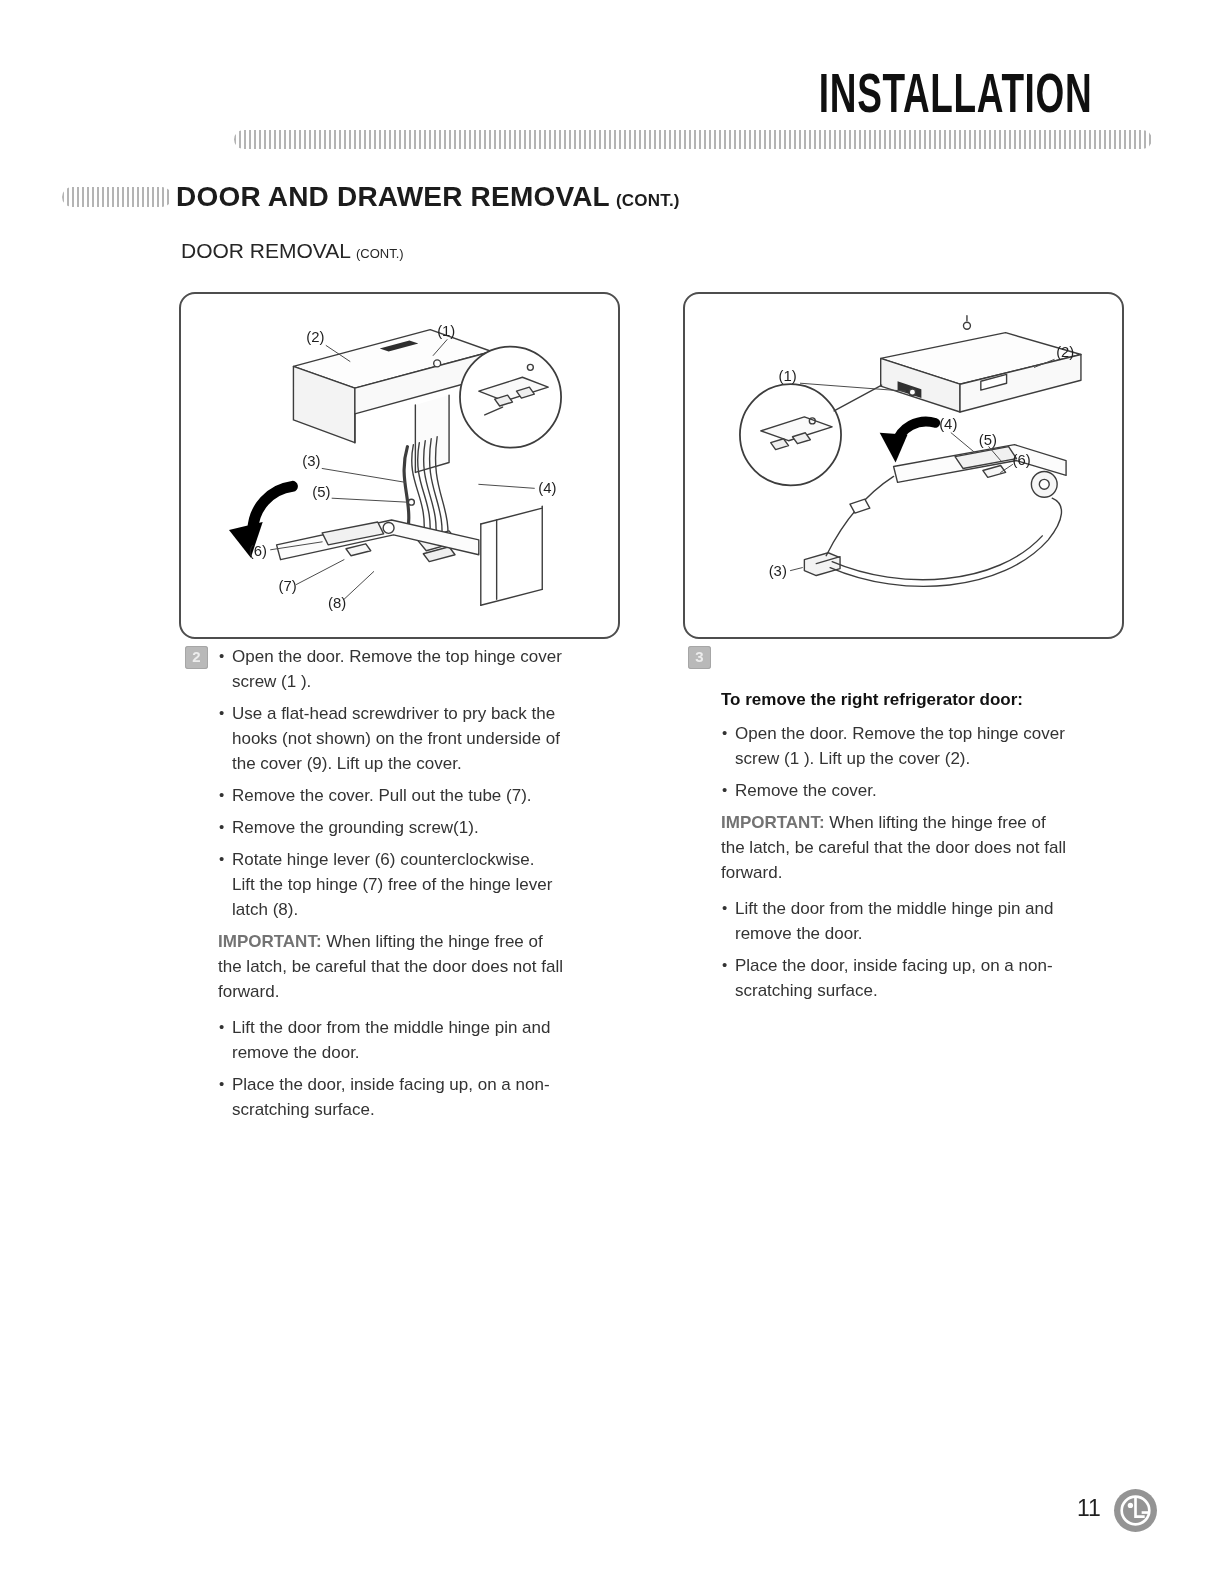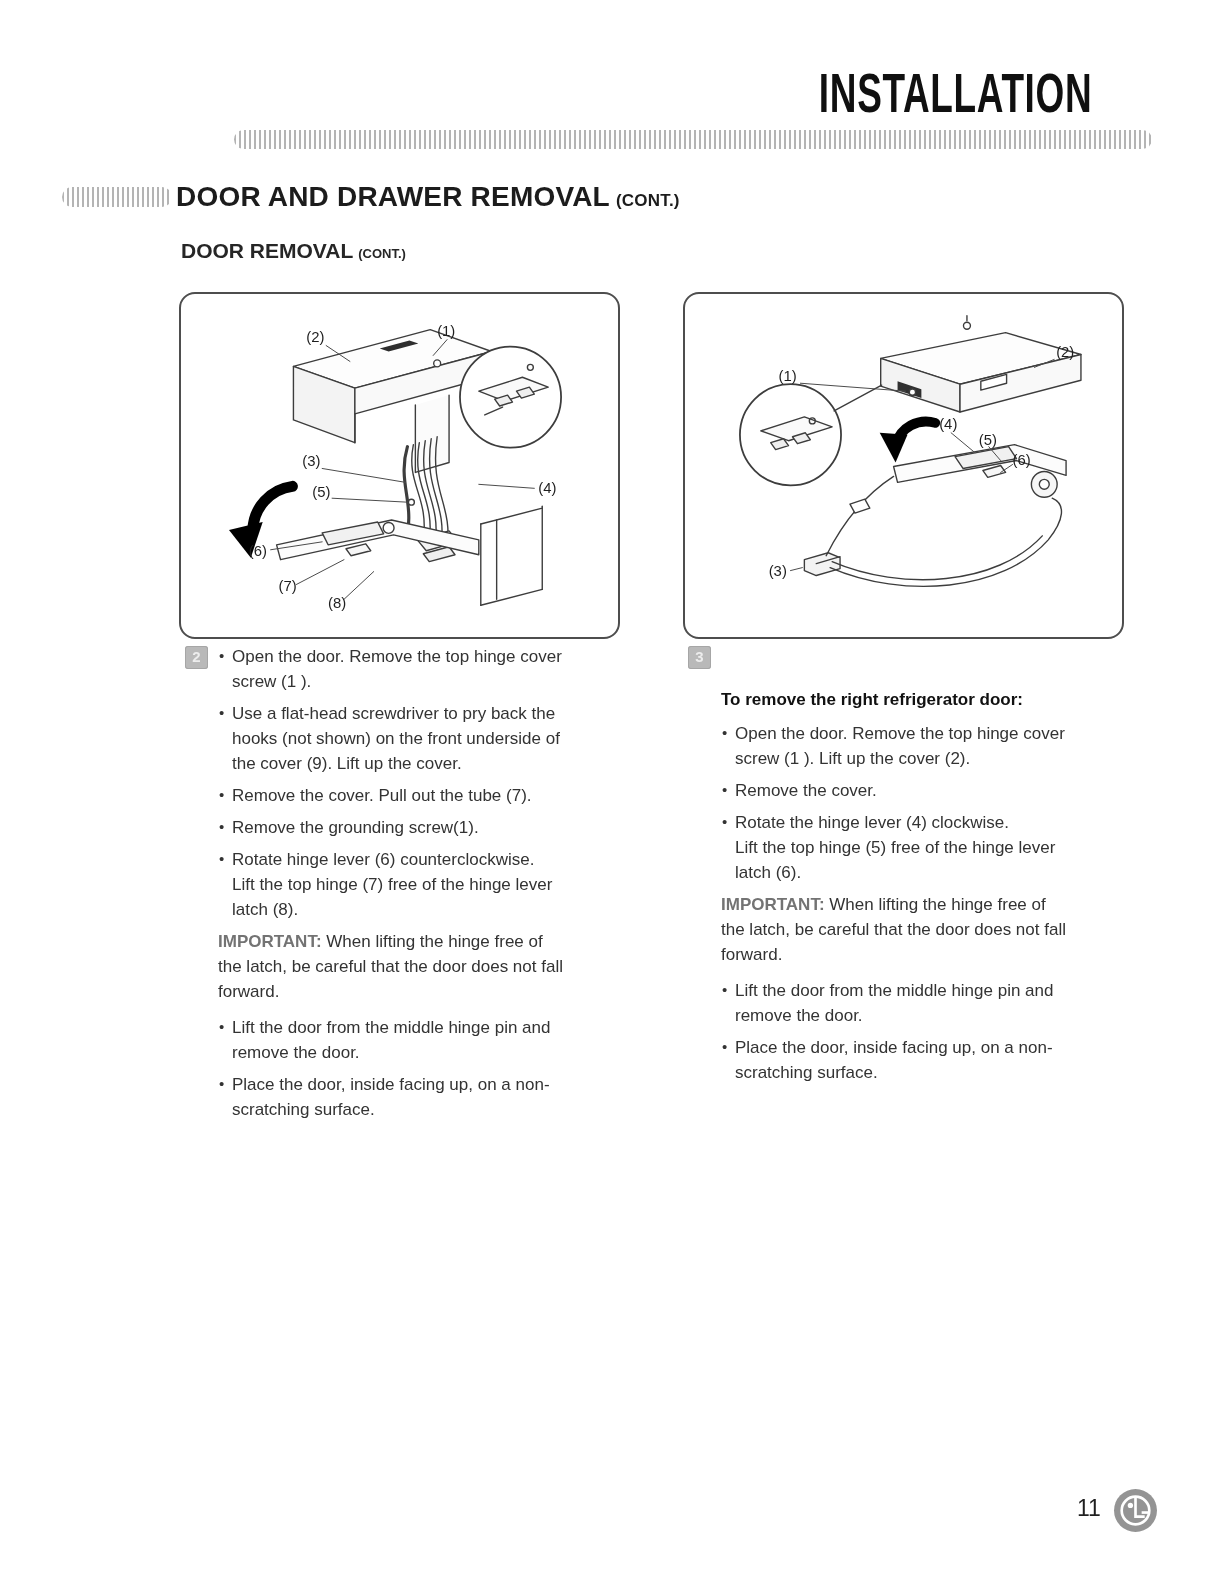--- a/index.html
+++ b/index.html
@@ -33,21 +33,21 @@
   .main-bar  { left: 234px; top: 130px; width: 918px; height: 19px; }
   .small-bar { left: 62px;  top: 187px; width: 110px; height: 20px; }
   .section-title {
     position: absolute; left: 176px; top: 181px;
     font-size: 28px; font-weight: 700; color: #1c1c1c; letter-spacing: 0.2px;
     white-space: nowrap;
   }
   .section-title .cont { font-size: 17px; margin-left: 6px; }
   .subsection-title {
     position: absolute; left: 181px; top: 239px;
-    font-size: 21px; font-weight: 700; color: #262626; white-space: nowrap;
+    font-size: 21px; font-weight: 400; color: #262626; white-space: nowrap;
   }
   .subsection-title .cont { font-size: 13px; margin-left: 5px; }
   .figure-box {
     position: absolute;
     width: 441px; height: 347px;
     border: 2px solid #4e4e4e;
     border-radius: 16px;
     background: #ffffff;
   }
   .figure-box.left  { left: 179px; top: 292px; }
@@ -274,23 +274,20 @@
     </ul>
   </div>
 
   <div class="step-col right-col">
     <div class="step-badge">3</div>
     <p class="col-title">To remove the right refrigerator door:</p>
     <ul class="bullets">
       <li>Open the door. Remove the top hinge cover
 screw (1 ). Lift up the cover (2).</li>
       <li>Remove the cover.</li>
-      <li>Rotate the hinge lever (4) clockwise.
-Lift the top hinge (5) free of the hinge lever
-latch (6).</li>
     </ul>
     <p class="important"><strong class="imp-label">IMPORTANT:</strong><span> When lifting the hinge free of
 the latch, be careful that the door does not fall
 forward.</span></p>
     <ul class="bullets">
       <li>Lift the door from the middle hinge pin and
 remove the door.</li>
       <li>Place the door, inside facing up, on a non-
 scratching surface.</li>
     </ul>

